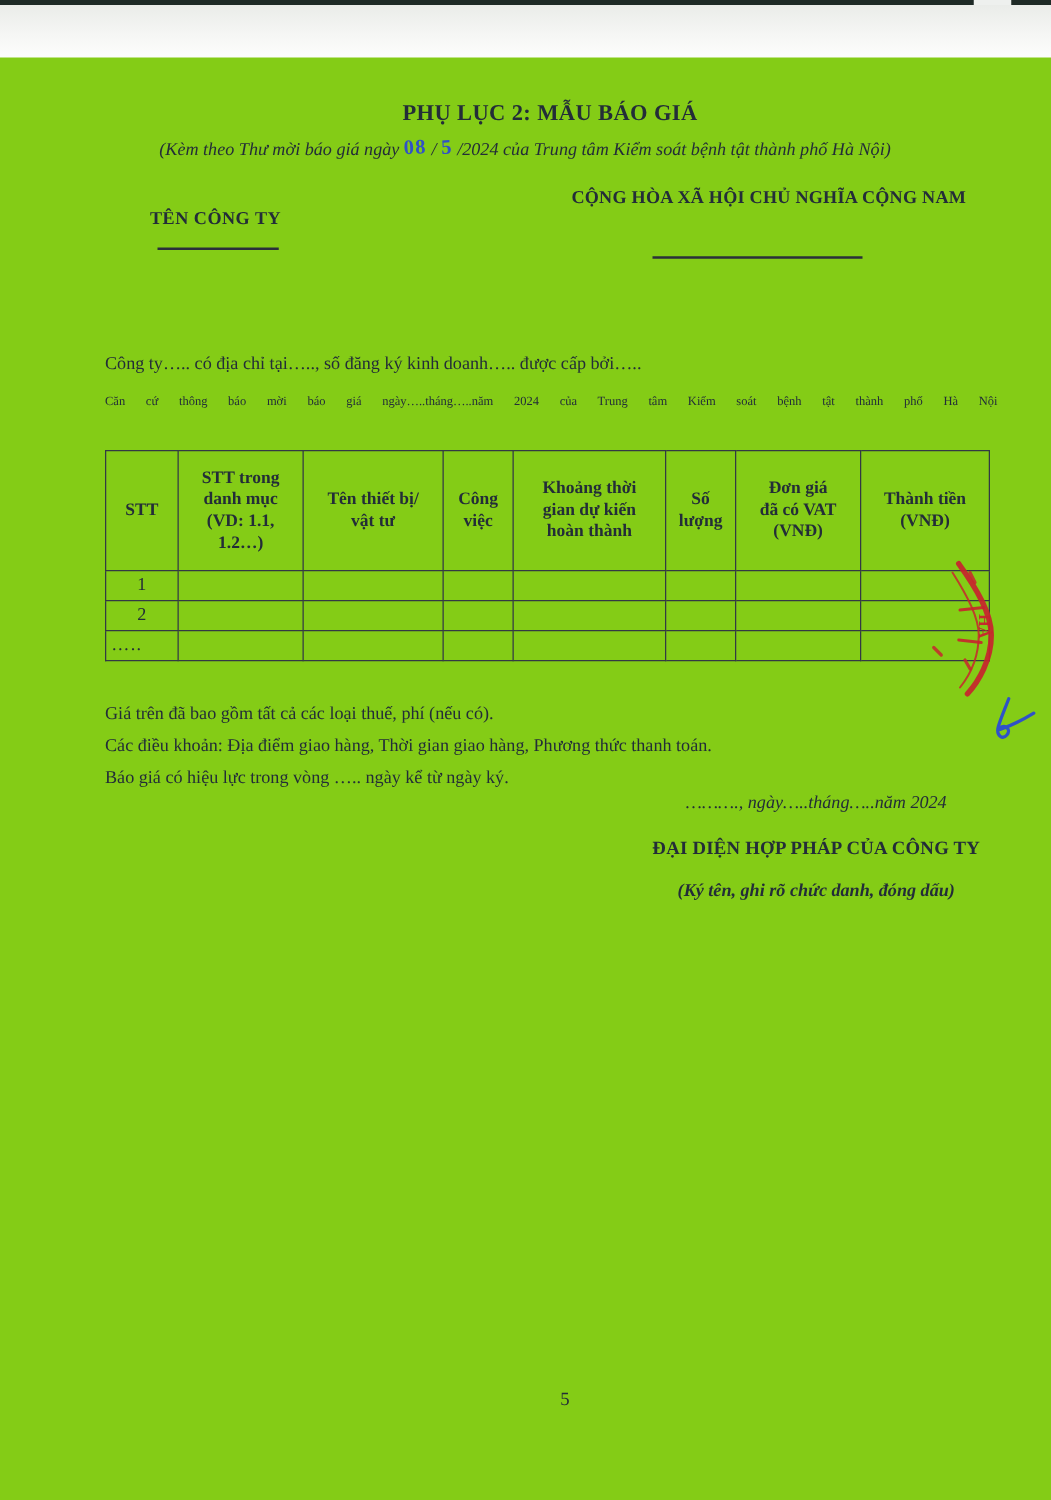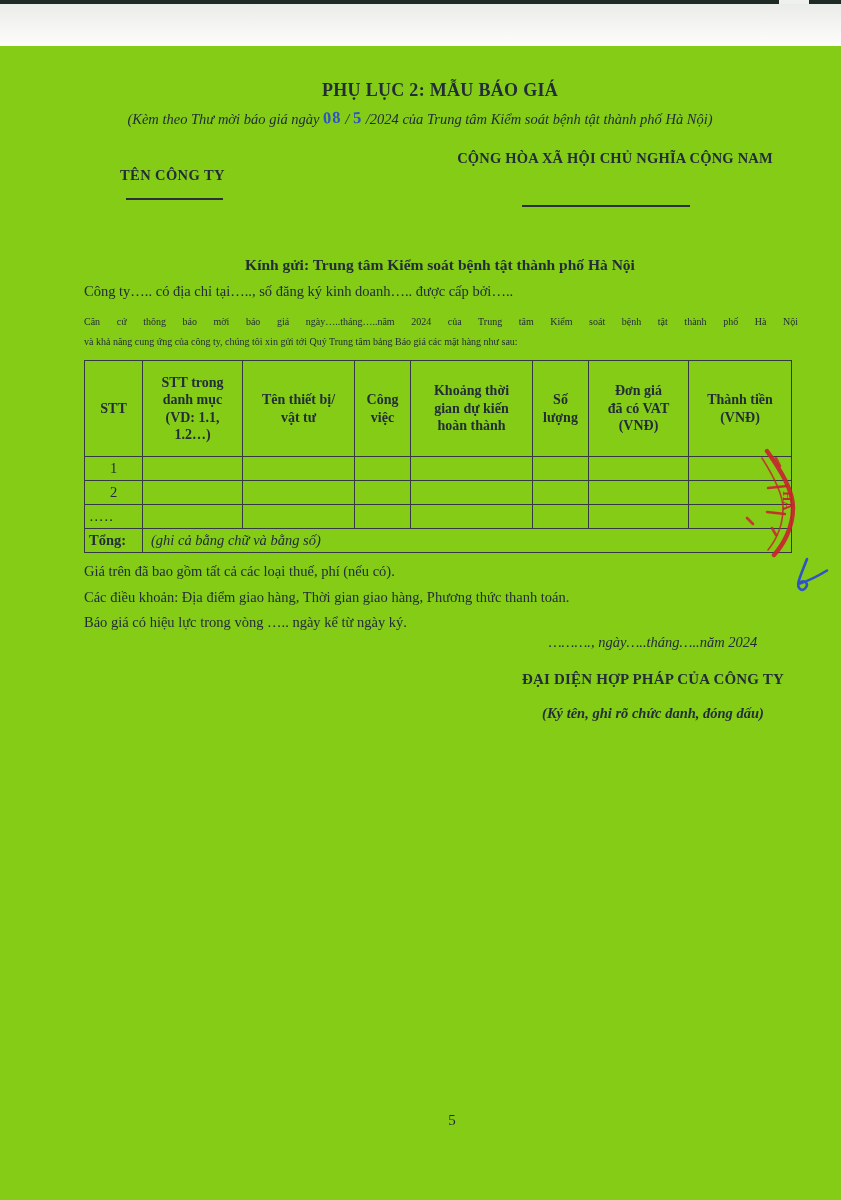--- a/index.html
+++ b/index.html
@@ -77,26 +77,24 @@
   <div class="doc-subtitle"><span>(Kèm theo Thư mời báo giá ngày </span><span class="hw">08</span><span> / </span><span class="hw">5</span><span> /2024 của Trung tâm Kiểm soát bệnh tật thành phố Hà Nội)</span></div>
 
   <div class="company-label">TÊN CÔNG TY</div>
   <div class="company-underline"></div>
 
   <div class="vn-block">
     <div class="vn-line1">CỘNG HÒA XÃ HỘI CHỦ NGHĨA CỘNG NAM</div>
   </div>
   <div class="motto-underline"></div>
 
-  <div class="salutation">Kính gửi: Trung tâm Kiểm soát bệnh tật thành phố Hà Nội</div>
   <div class="company-line">Công ty….. có địa chỉ tại….., số đăng ký kinh doanh….. được cấp bởi…..</div>
 
   <div class="intro">
     <div class="intro-l1">Căn cứ thông báo mời báo giá ngày…..tháng…..năm 2024 của Trung tâm Kiểm soát bệnh tật thành phố Hà Nội</div>
-    <div class="intro-l2">và khả năng cung ứng của công ty, chúng tôi xin gửi tới Quý Trung tâm bảng Báo giá các mặt hàng như sau:</div>
   </div>
 
   <table class="quote-table">
     <colgroup>
       <col style="width:58px">
         <col style="width:100px">
         <col style="width:112px">
         <col style="width:56px">
       <col style="width:122px">
         <col style="width:56px">
@@ -148,24 +146,20 @@
     <tr>
       <td class="cell-dots">…..</td>
       <td></td>
           <td></td>
       <td></td>
           <td></td>
       <td></td>
           <td></td>
       <td></td>
     </tr>
-    <tr>
-      <td class="total-label-cell">Tổng:</td>
-      <td class="total-note-cell" colspan="7">(ghi cả bằng chữ và bằng số)</td>
-    </tr>
   </tbody>
     </table>
 
   <div class="note-line note-1">Giá trên đã bao gồm tất cả các loại thuế, phí (nếu có).</div>
   <div class="note-line note-2">Các điều khoản: Địa điểm giao hàng, Thời gian giao hàng, Phương thức thanh toán.</div>
   <div class="note-line note-3">Báo giá có hiệu lực trong vòng ….. ngày kể từ ngày ký.</div>
 
   <div class="sig-block">
     <div class="sig-date">………., ngày…..tháng…..năm 2024</div>
     <div class="sig-title">ĐẠI DIỆN HỢP PHÁP CỦA CÔNG TY</div>

